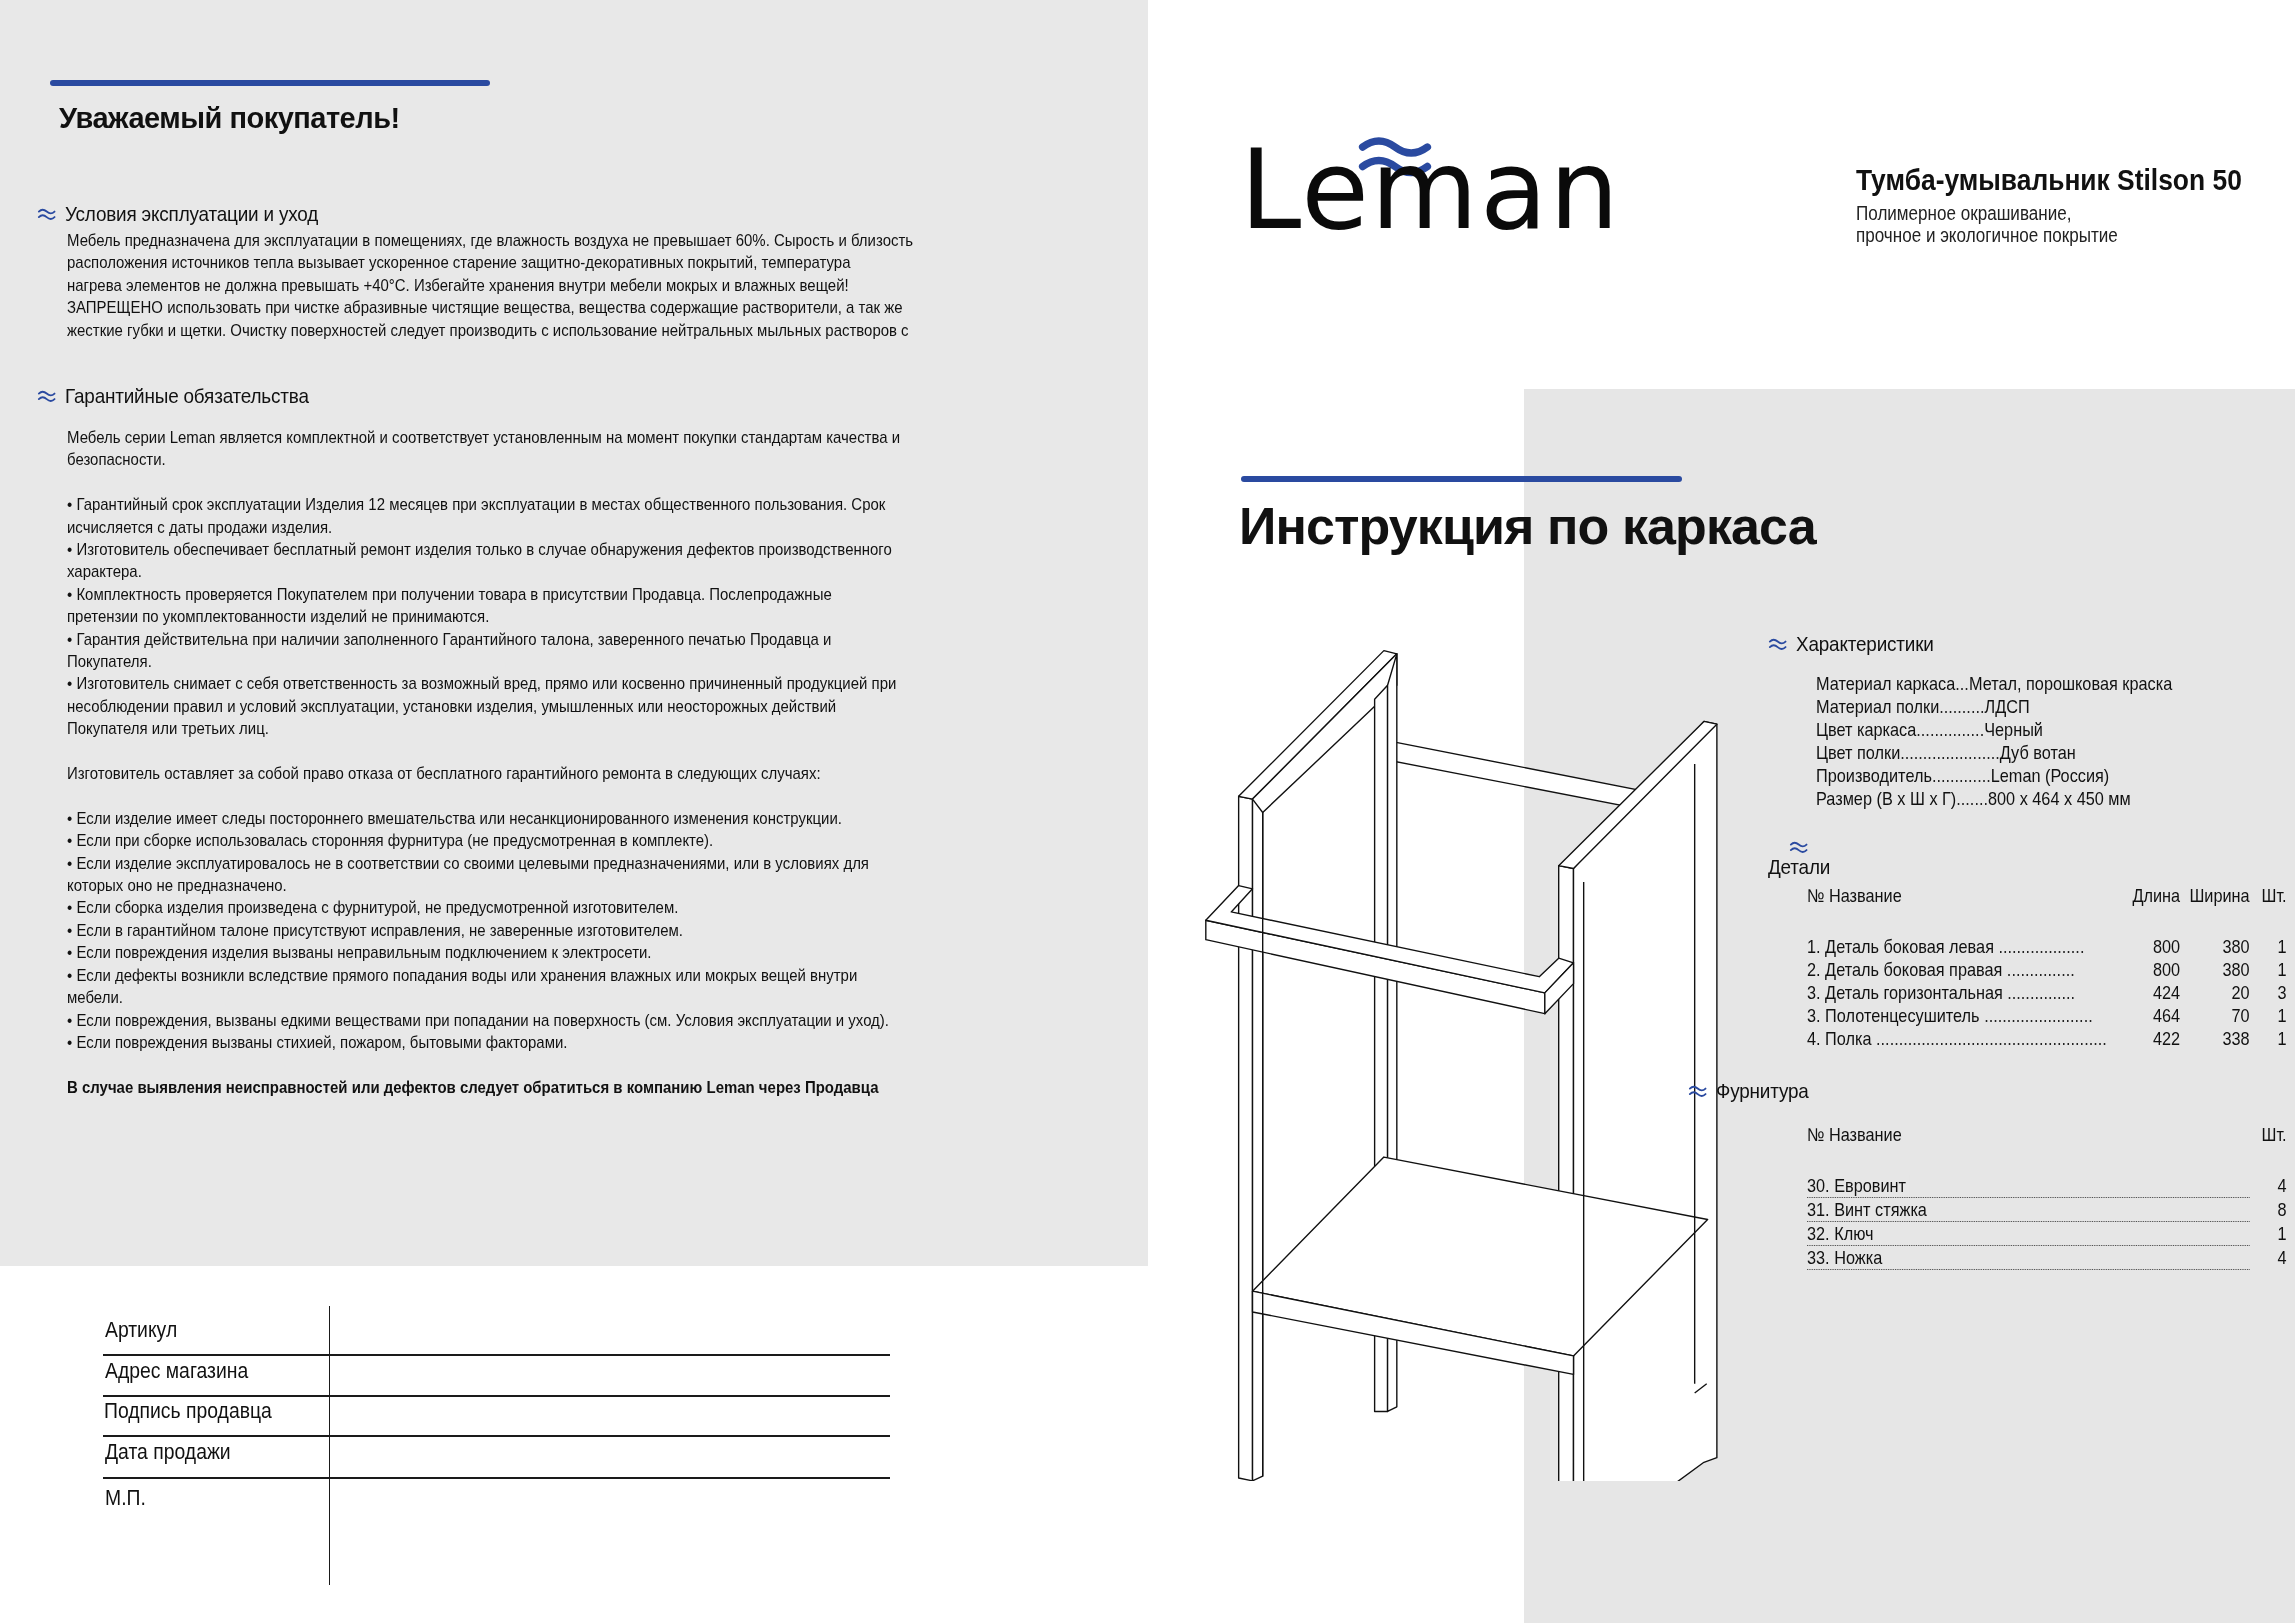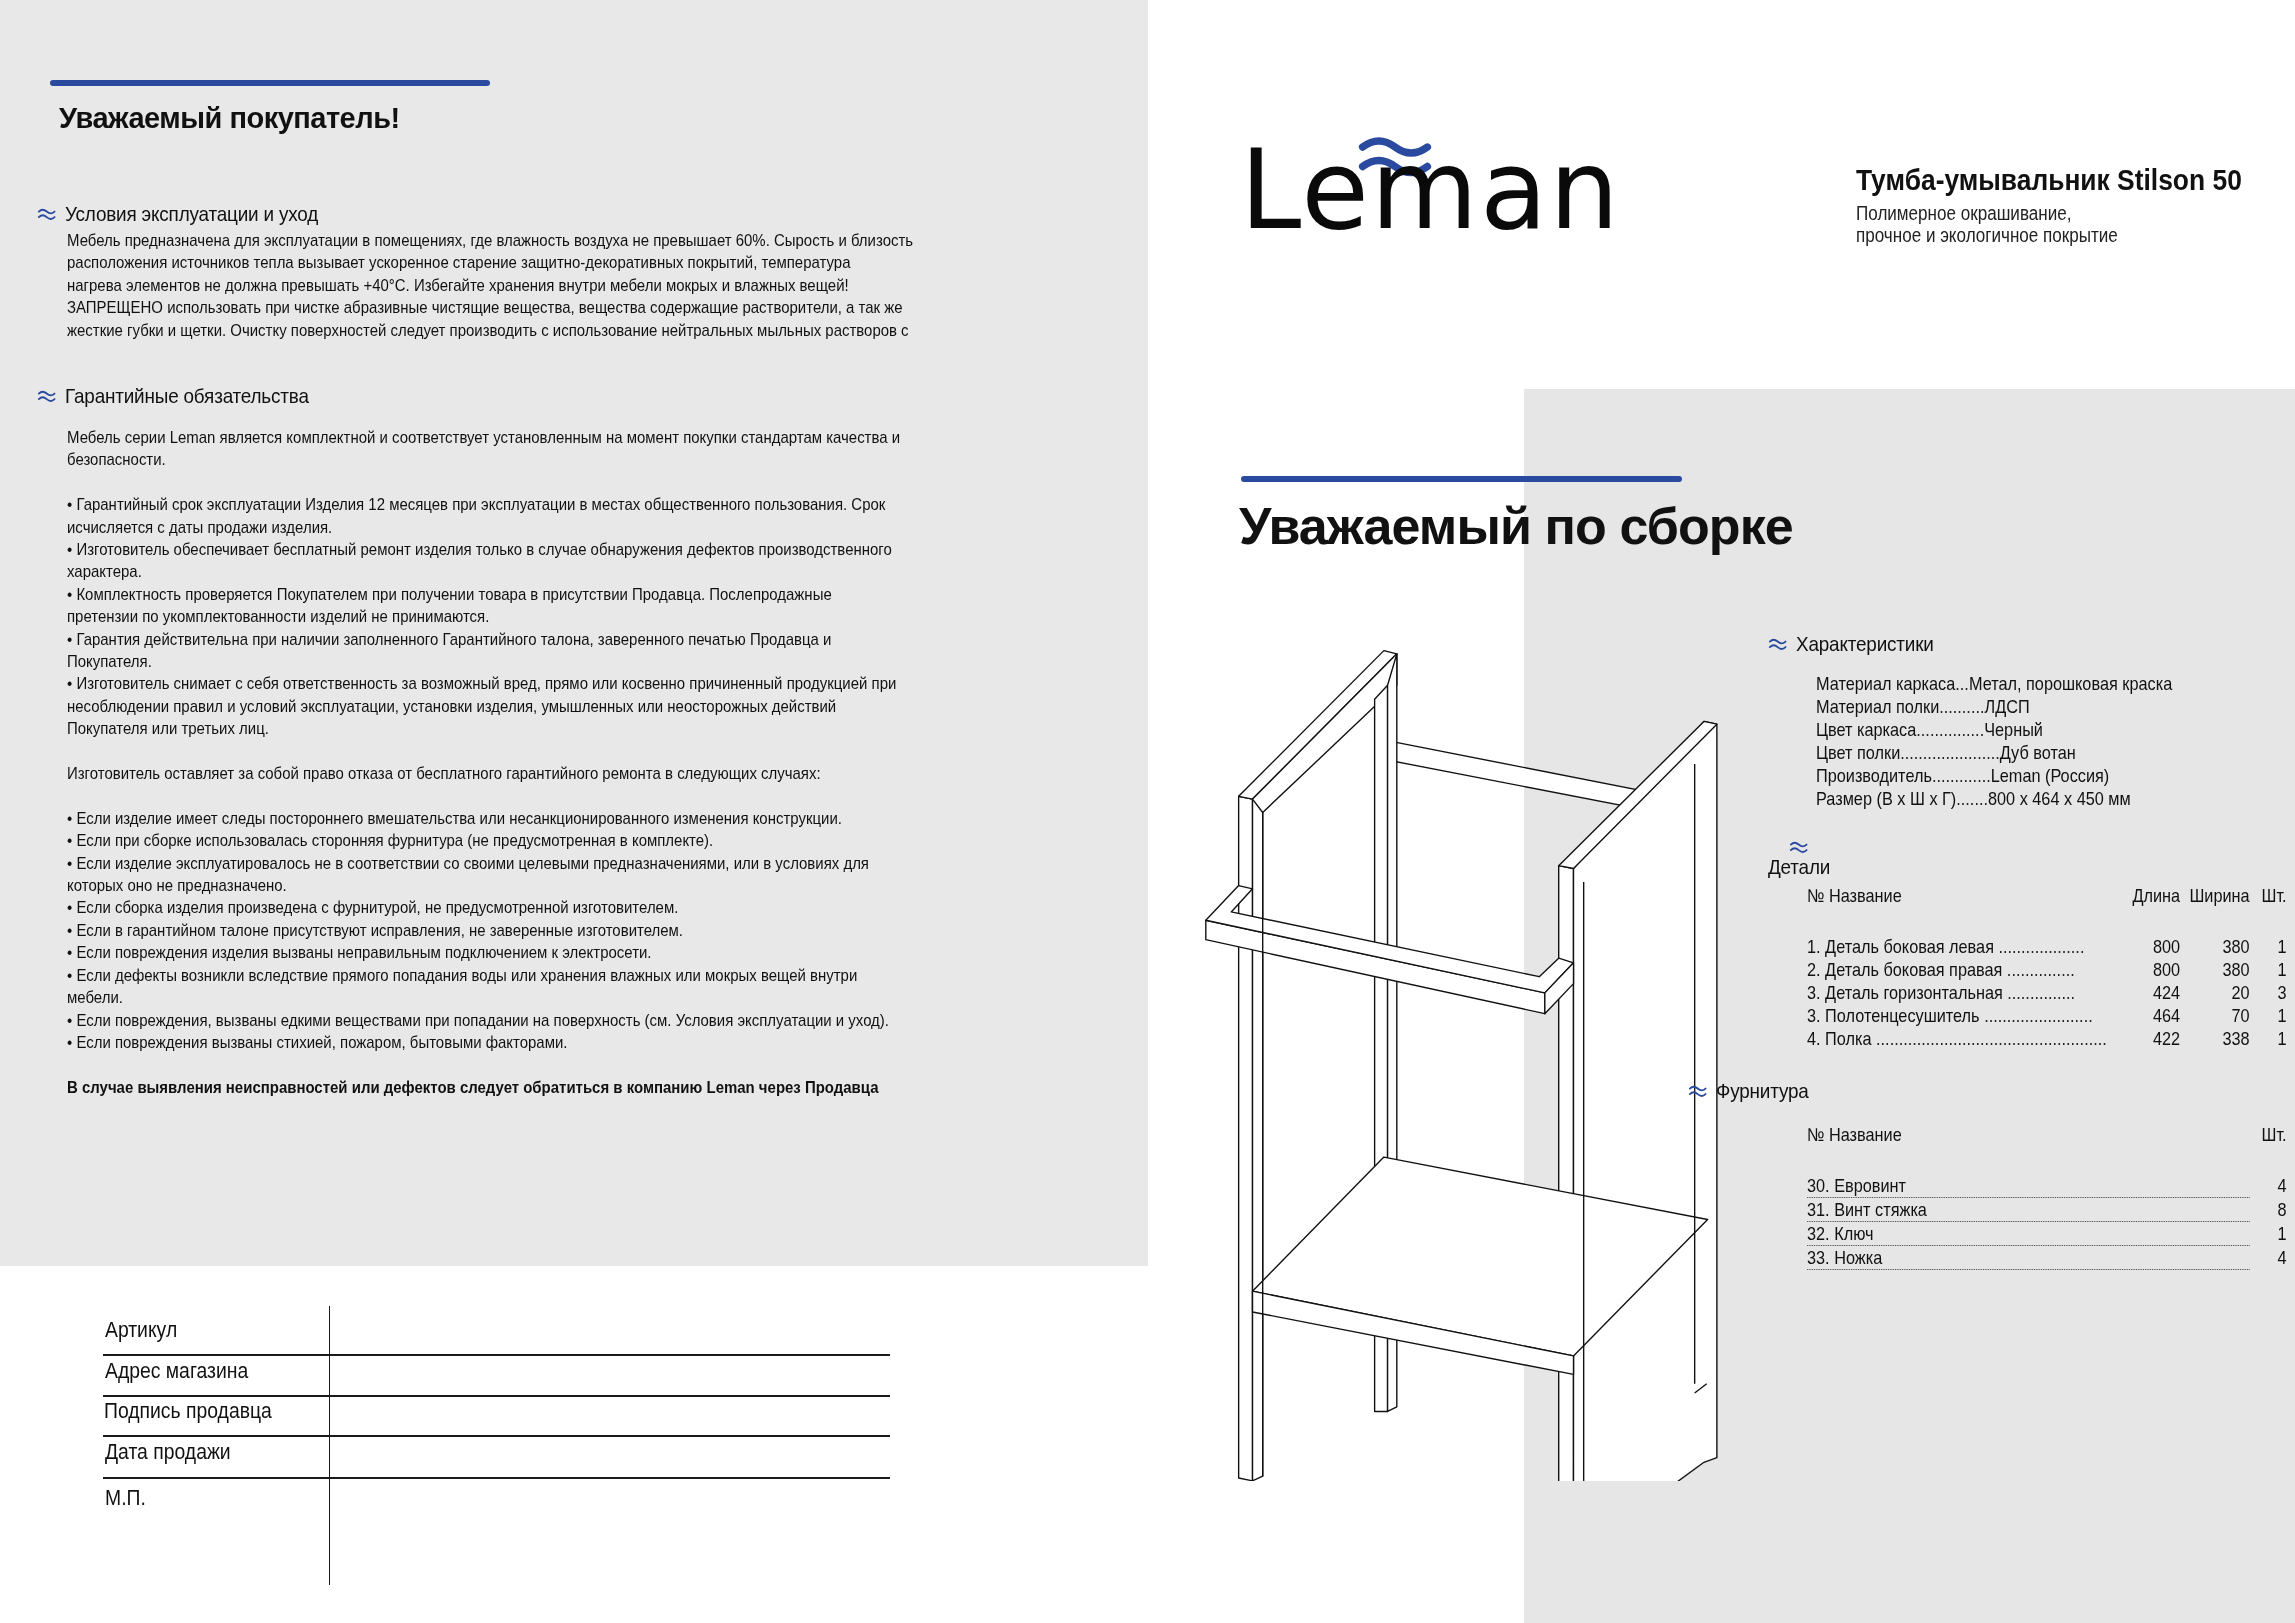--- a/index.html
+++ b/index.html
@@ -122,21 +122,21 @@
   <div class="abs" style="left:0;top:0px;font-family:'DejaVu Sans',sans-serif;font-size:110px;line-height:1;letter-spacing:1.9px;color:#0a0a0a;white-space:nowrap;"><span>Le</span><span>m</span><span>an</span></div>
 </div>
 
 <div class="abs" style="left:1856px;top:163px;font-size:30px;font-weight:bold;white-space:nowrap;transform:scaleX(0.88);transform-origin:left top;">Тумба-умывальник Stilson 50</div>
 <div class="abs" style="left:1856px;top:202px;font-size:19.4px;line-height:22px;white-space:nowrap;color:#222;transform:scaleX(0.88);transform-origin:left top;">
   <div>Полимерное окрашивание,</div>
   <div>прочное и экологичное покрытие</div>
 </div>
 
 <div class="blue-bar" style="left:1241px;top:476px;width:441px;"></div>
-<div class="h1" style="left:1239px;top:500px;font-size:52px;letter-spacing:-0.9px;">Уважаемый по сборке</div>
+<div class="h1" style="left:1239px;top:500px;font-size:52px;letter-spacing:-0.9px;">Инструкция по каркаса</div>
 
 <svg class="abs" style="left:1185px;top:625px;" width="555" height="856" viewBox="0 0 1200 1850">
   <g fill="#ffffff" stroke="#111" stroke-width="3" stroke-linejoin="round">
 
     <polygon points="440,250 1100,380 1100,420 440,292"></polygon>
 
     <polygon points="116,370 146,376 146,1850 116,1844"></polygon>
     <polygon points="146,376 168,352 168,1840 146,1850"></polygon>
 
     <polygon points="116,370 430,55 458,62 146,376"></polygon>

